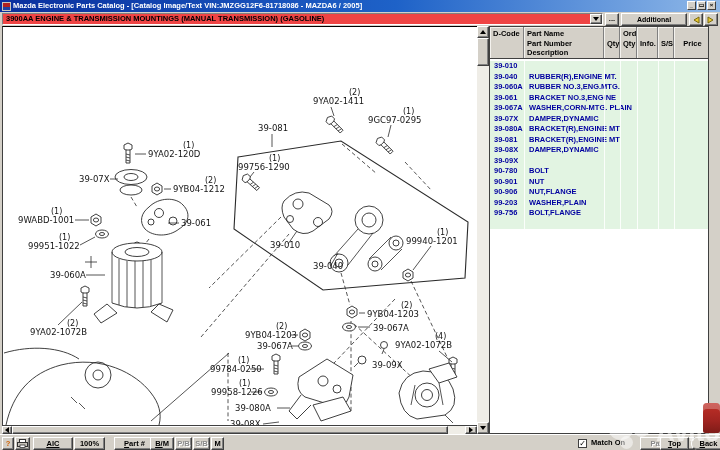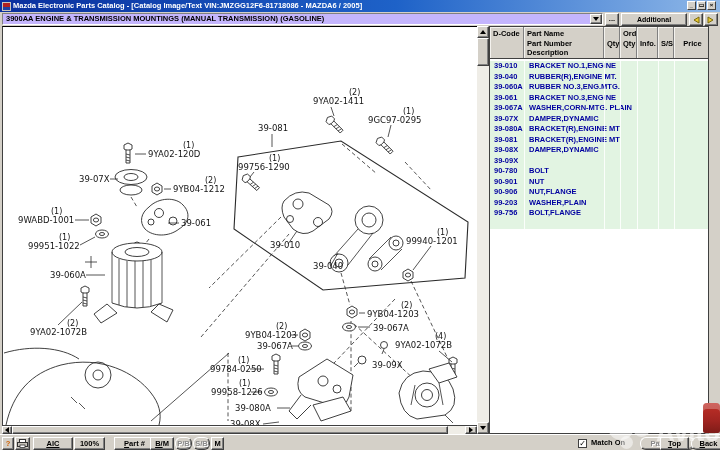--- a/index.html
+++ b/index.html
@@ -12,23 +12,23 @@
     background:linear-gradient(90deg,#0a2f9e 0%,#1e62c8 55%,#8fb8e8 100%);
     color:#fff;font-size:7.5px;font-weight:bold;line-height:12px;white-space:nowrap;}
   #titlebar .ttext{position:absolute;left:13px;top:0;}
   .winbtn{position:absolute;top:1px;width:9px;height:9px;background:#d4d0c8;
     border:1px solid;border-color:#fff #404040 #404040 #fff;
     font-size:6px;line-height:7px;text-align:center;color:#000;box-sizing:border-box;}
   #toolbar-top{left:0;top:12px;width:720px;height:14px;background:#d4d0c8;}
   .btn{background:#d4d0c8;border:1px solid;border-color:#fff #404040 #404040 #fff;
     box-sizing:border-box;font-size:7.5px;font-weight:bold;color:#000;text-align:center;
     box-shadow:inset -1px -1px 0 #808080;}
-  .btn.disabled{color:#8a8a8a;text-shadow:1px 1px 0 #fff;border-radius:6px;}
+  .btn.disabled{color:#8a8a8a;text-shadow:1px 1px 0 #fff;}
   .accesskey::first-letter{text-decoration:underline;}
-  #combo{left:2px;top:13px;width:601px;height:12px;background:#c4b5fd;
+  #combo{left:2px;top:13px;width:601px;height:12px;background:#ef4444;
     border:1px solid;border-color:#808080 #fff #fff #808080;box-sizing:border-box;
     font-size:7.5px;font-weight:bold;line-height:10px;padding-left:3px;white-space:nowrap;overflow:hidden;}
   .tri-down{width:0;height:0;border-left:3px solid transparent;border-right:3px solid transparent;
     border-top:4px solid #000;}
   .tri-up{width:0;height:0;border-left:3px solid transparent;border-right:3px solid transparent;
     border-bottom:4px solid #000;}
   .tri-left{width:0;height:0;border-top:3px solid transparent;border-bottom:3px solid transparent;
     border-right:4px solid #000;}
   .tri-right{width:0;height:0;border-top:3px solid transparent;border-bottom:3px solid transparent;
     border-left:4px solid #000;}
@@ -354,21 +354,20 @@
     <div id="tbody-green">
       <div class="vline" style="left:34px"></div>
       <div class="vline" style="left:114px"></div>
       <div class="vline" style="left:130px"></div>
       <div class="vline" style="left:147px"></div>
       <div class="vline" style="left:168px"></div>
       <div class="vline" style="left:184px"></div>
 
   <div class="trow">
     <span class="c-code">39-010</span>
-    <span class="c-name">BRACKET NO.1,ENGINE</span>
   </div>
 
   <div class="trow">
     <span class="c-code">39-040</span>
     <span class="c-name">RUBBER(R),ENGINE MT.</span>
   </div>
 
   <div class="trow">
     <span class="c-code">39-060A</span>
     <span class="c-name">RUBBER NO.3,ENG.MTG.</span>

